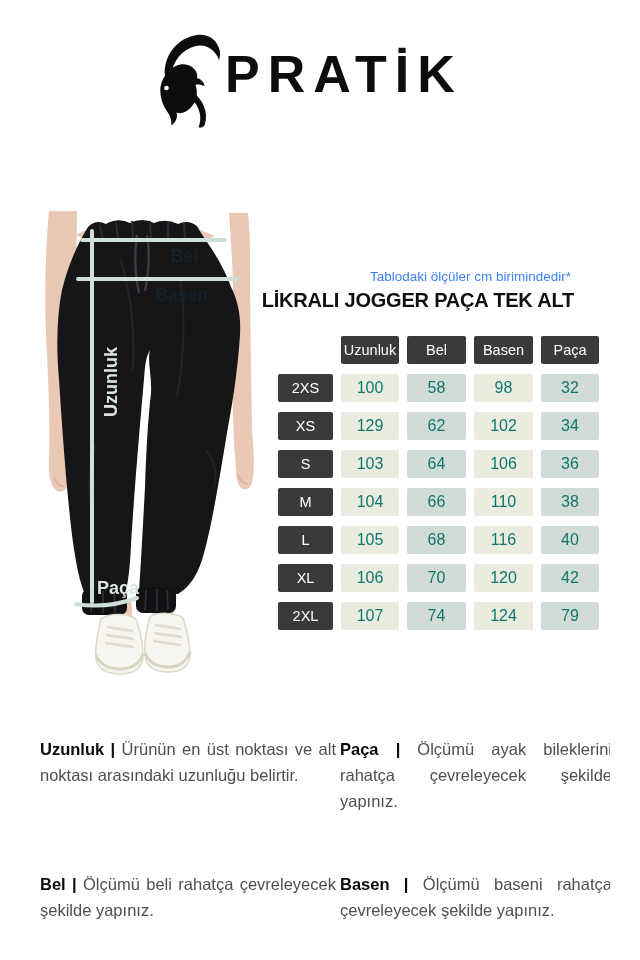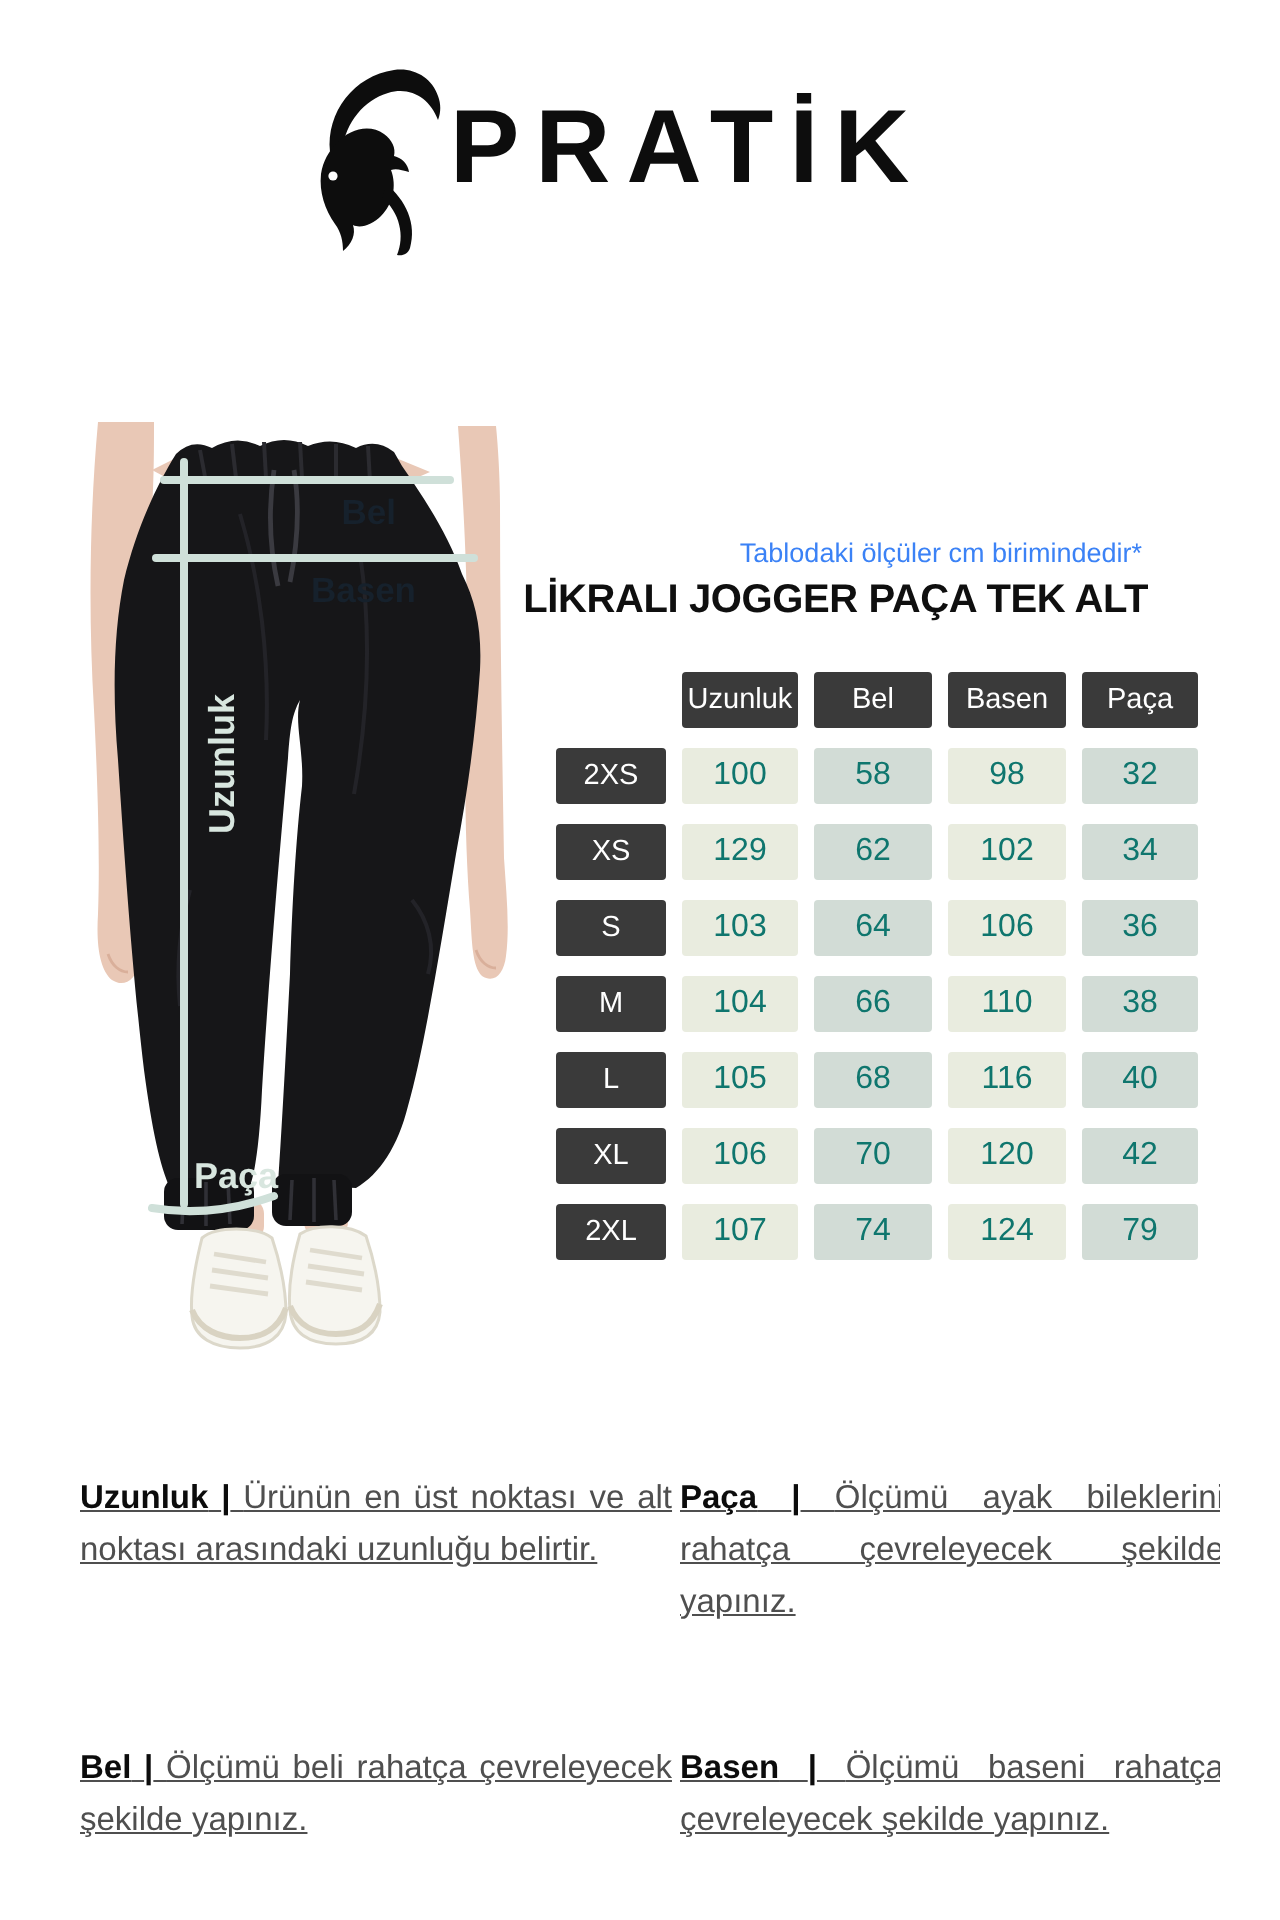--- a/index.html
+++ b/index.html
@@ -24,21 +24,21 @@
        column-gap:8px;row-gap:10px;}
   .cell{display:flex;align-items:center;justify-content:center;border-radius:2px;}
   .box{background:#3a3a3a;color:#ffffff;font-size:14.5px;}
   .cream{background:#e9ecdf;}
   .sage{background:#d2dcd6;}
   .val{font-size:16px;color:#0f766e;}
   
   .defs{position:absolute;left:40px;top:736px;display:grid;
         grid-template-columns:296px 272px;column-gap:4px;row-gap:57px;
         font-size:16.5px;line-height:26px;color:#4f4f4f;}
-  .def{margin:0;text-align:justify;text-decoration:underline;}
+  .def{margin:0;text-align:justify;}
   .term,.sep{font-weight:bold;color:#0c0c0c;}
   
   .photo{position:absolute;left:0;top:195px;}
   .mlabel-dark{font-weight:600;font-size:17.5px;fill:#16212c;}
   .mlabel-light{font-weight:600;font-size:18px;fill:#d8e6df;}
 </style>
 </head>
 <body>
 
 <div id="canvas">

